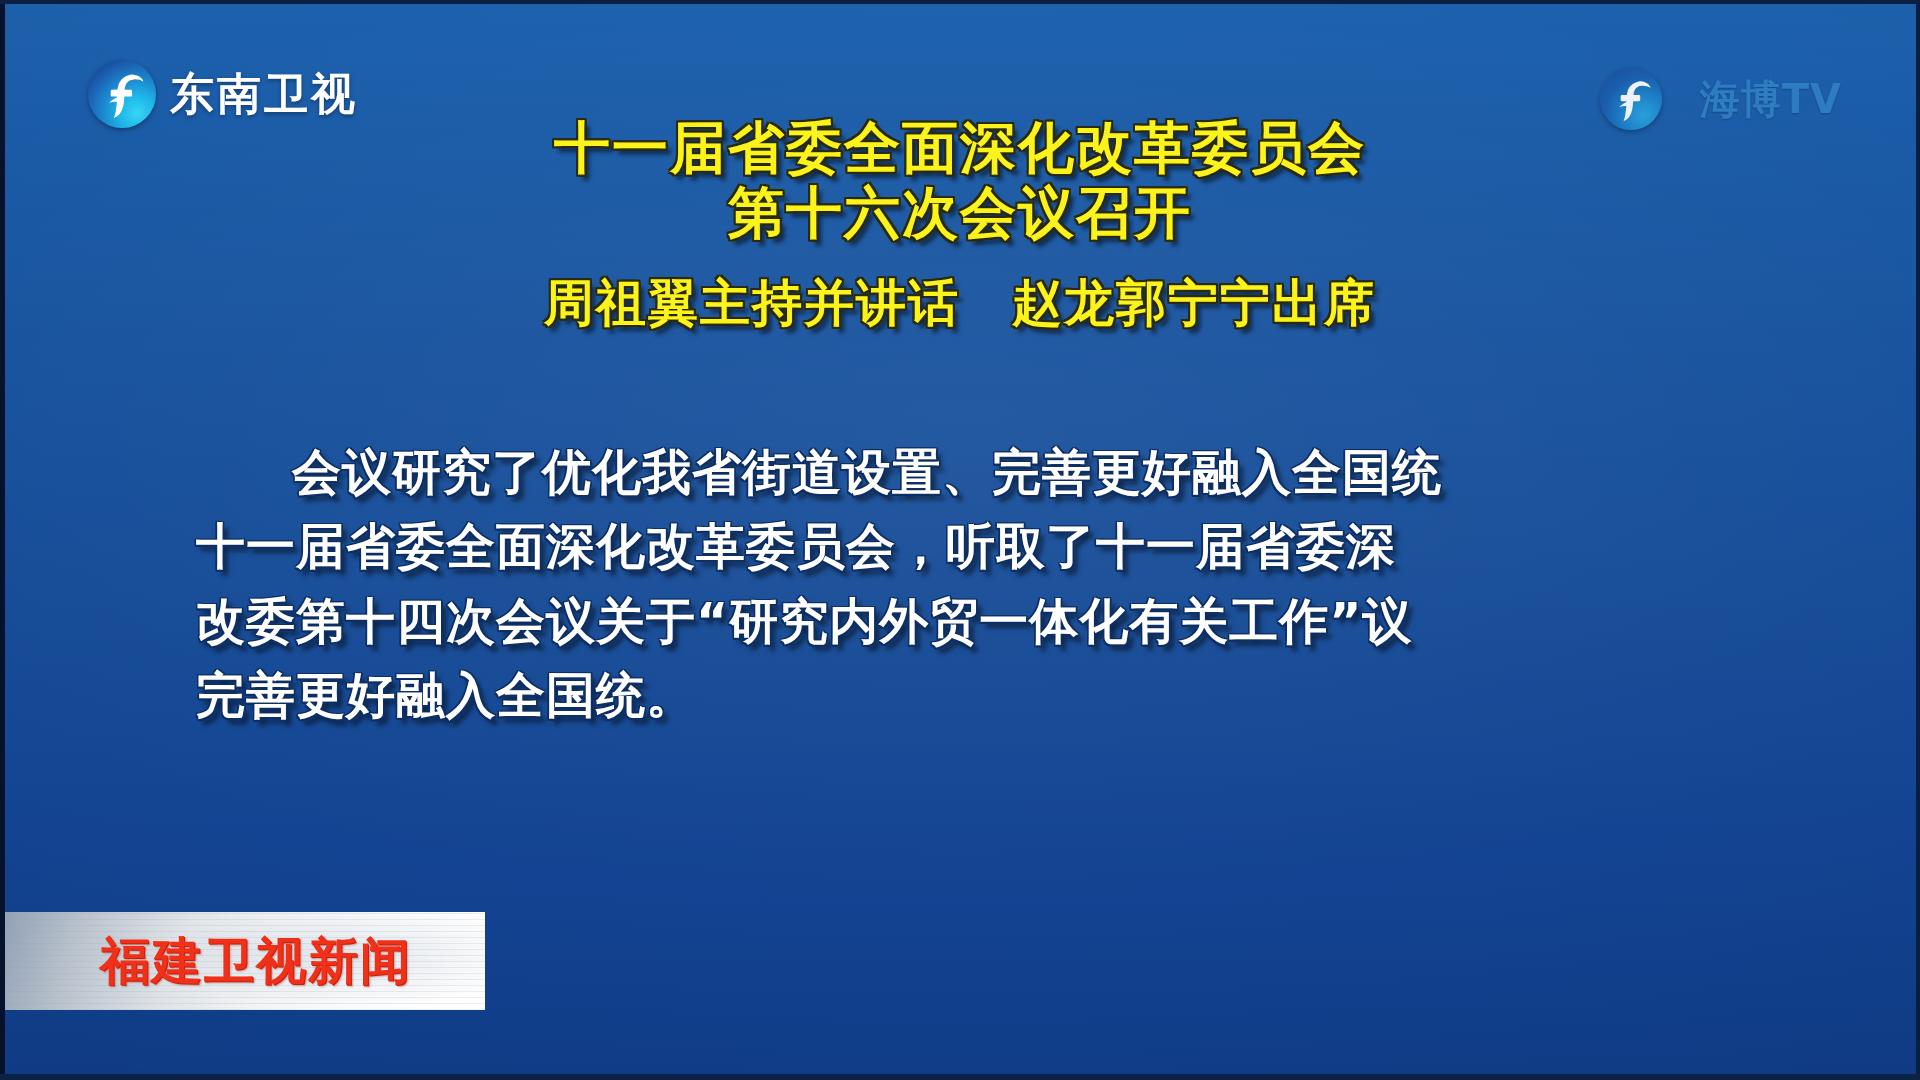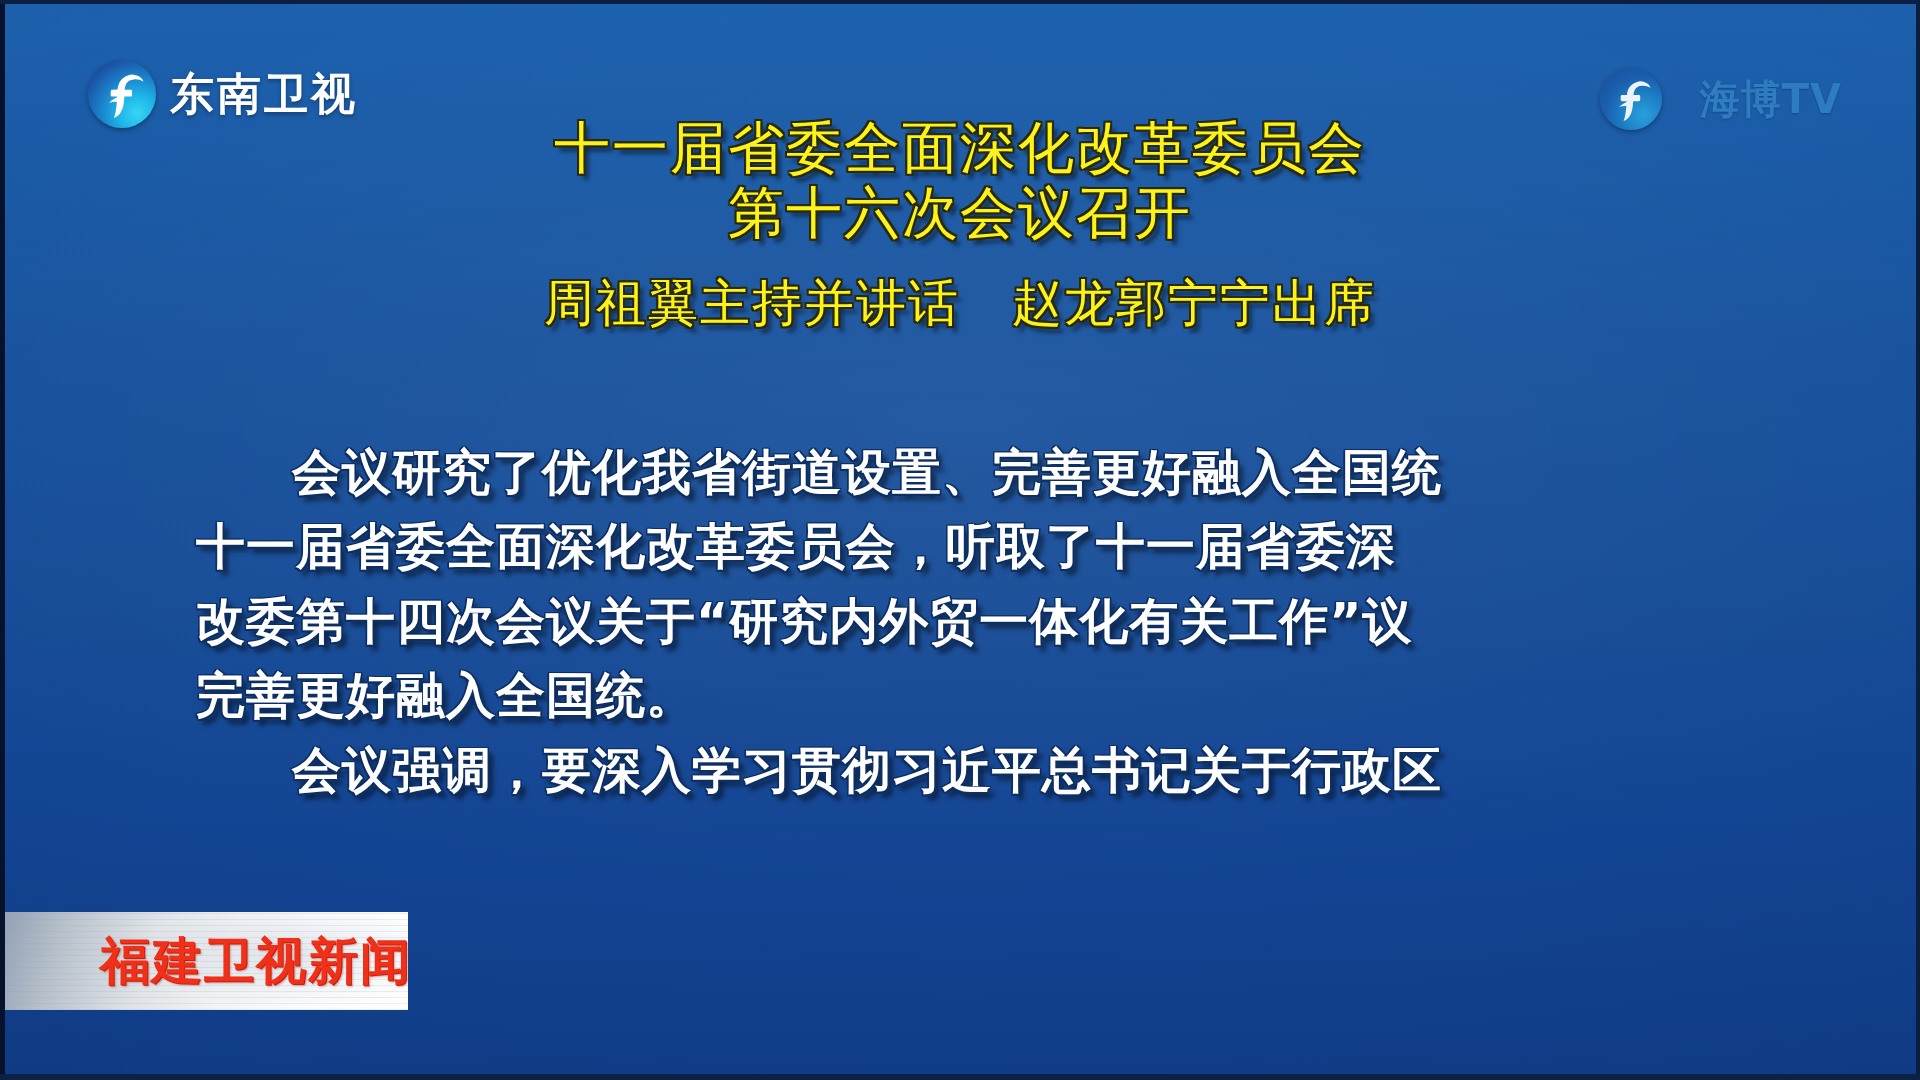--- a/index.html
+++ b/index.html
@@ -113,21 +113,21 @@
   
   #headline {
     position: absolute;
     left: 0;
     right: 0;
     top: 116px;
     text-align: center;
   }
   .hl {
     font-family: "DejaVu Sans", "Liberation Sans", sans-serif;
-    font-weight: 400;
+    font-weight: 700;
     color: #fbf31c;
     letter-spacing: 2px;
     line-height: 1.16;
     text-shadow:
       -2px 0 0 #2a2a0a,  2px 0 0 #2a2a0a,
        0 -2px 0 #2a2a0a,  0 2px 0 #2a2a0a,
       -2px -2px 0 #2a2a0a, 2px -2px 0 #2a2a0a,
       -2px 2px 0 #2a2a0a, 2px 2px 0 #2a2a0a,
        5px 6px 4px rgba(0,0,0,0.55);
   }
@@ -156,21 +156,21 @@
       -1.5px 1.5px 0 #0d2f63, 1.5px 1.5px 0 #0d2f63,
        5px 6px 5px rgba(0,0,0,0.55);
   }
   .bl.indent { text-indent: 96px; }
 
   
   #program-banner {
     position: absolute;
     left: 0;
     top: 912px;
-    width: 408px;
+    width: 485px;
     height: 98px;
     background:
       linear-gradient(105deg,
         #8f9fb4 0%,
         #b9c2cc 16%,
         #dfe3e7 36%,
         #f3f4f5 56%,
         #fdfdfd 74%,
         #ffffff 100%);
     display: flex;
@@ -250,21 +250,20 @@
     <div class="hl hl-1">十一届省委全面深化改革委员会</div>
     <div class="hl hl-2">第十六次会议召开</div>
     <div class="hl hl-3">周祖翼主持并讲话　赵龙郭宁宁出席</div>
   </div>
 
   <div id="body-text">
     <div class="bl indent">会议研究了优化我省街道设置、完善更好融入全国统</div>
     <div class="bl">十一届省委全面深化改革委员会，听取了十一届省委深</div>
     <div class="bl">改委第十四次会议关于“研究内外贸一体化有关工作”议</div>
     <div class="bl">完善更好融入全国统。</div>
-    <div class="bl indent">会议强调，要深入学习贯彻习近平总书记关于行政区</div>
   </div>
 
   <div id="program-banner">
     <div id="program-name">福建卫视新闻</div>
   </div>
 
   <div id="left-edge"></div>
   <div id="right-edge"></div>
   <div id="top-edge"></div>
   <div id="bottom-edge"></div>

